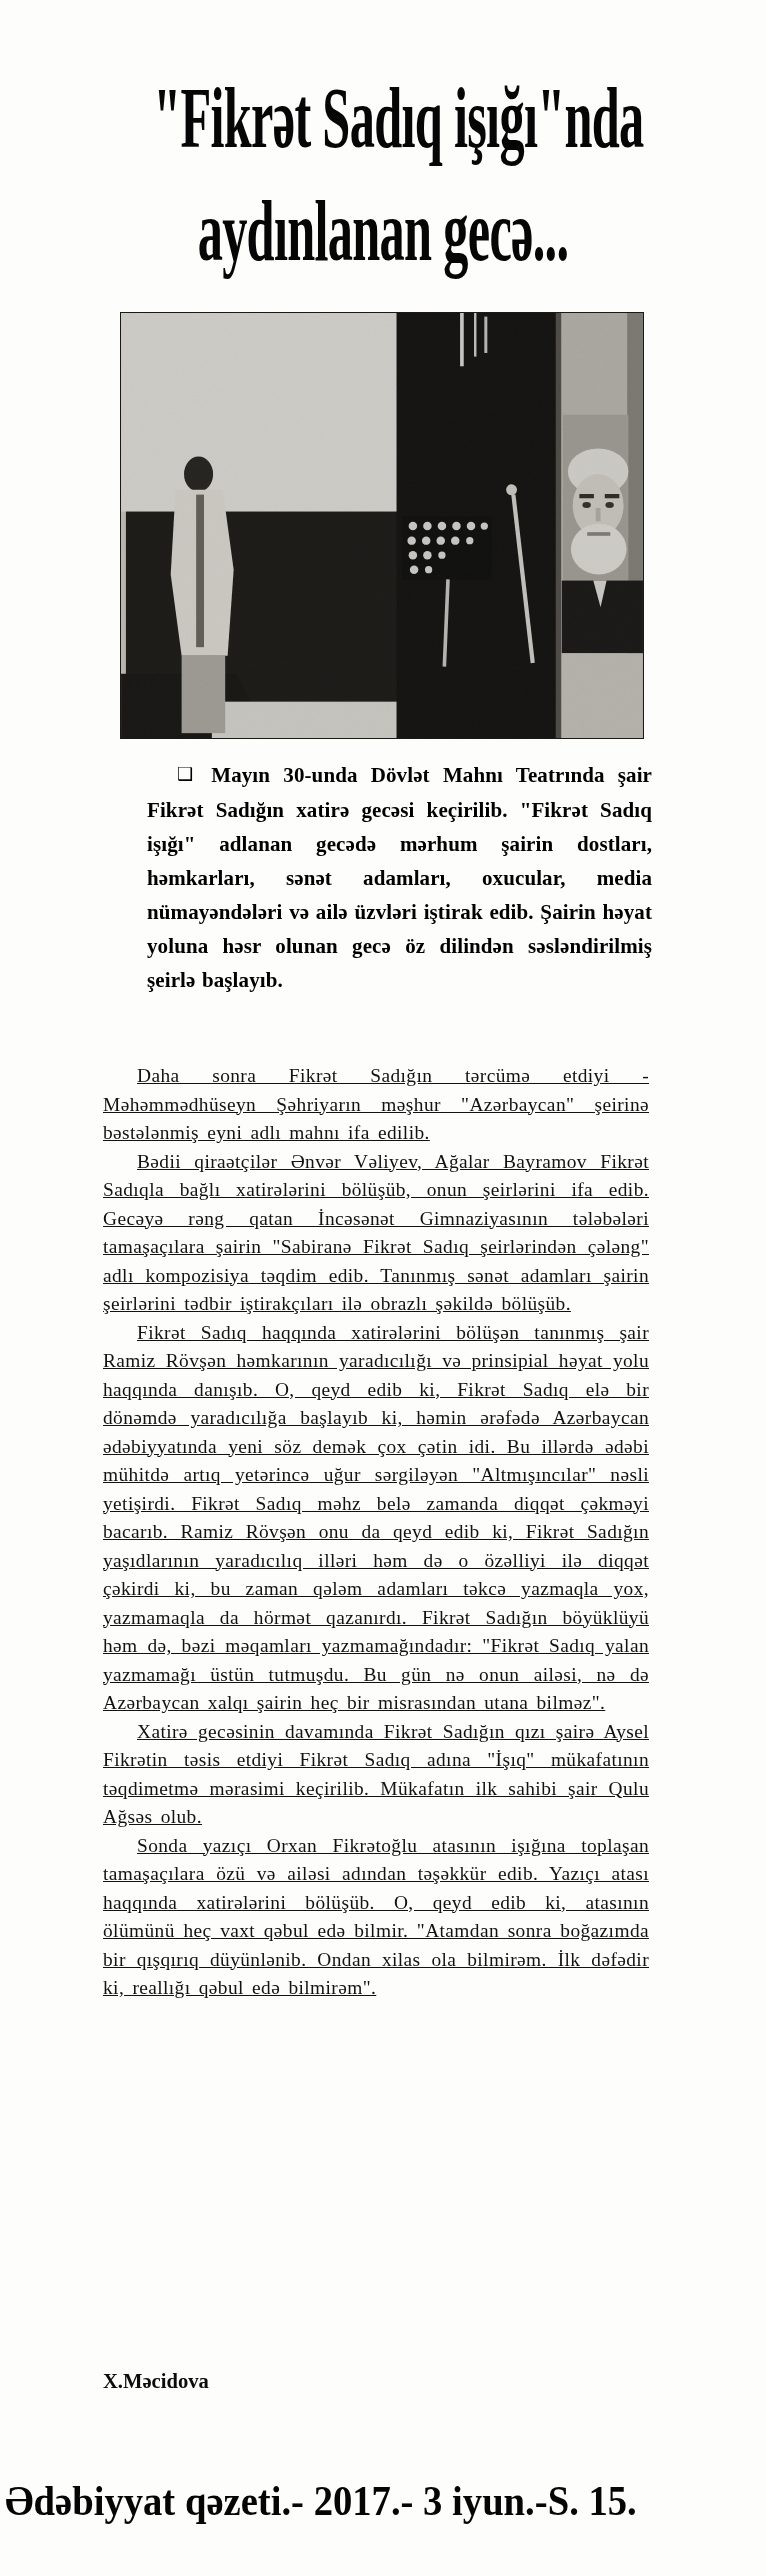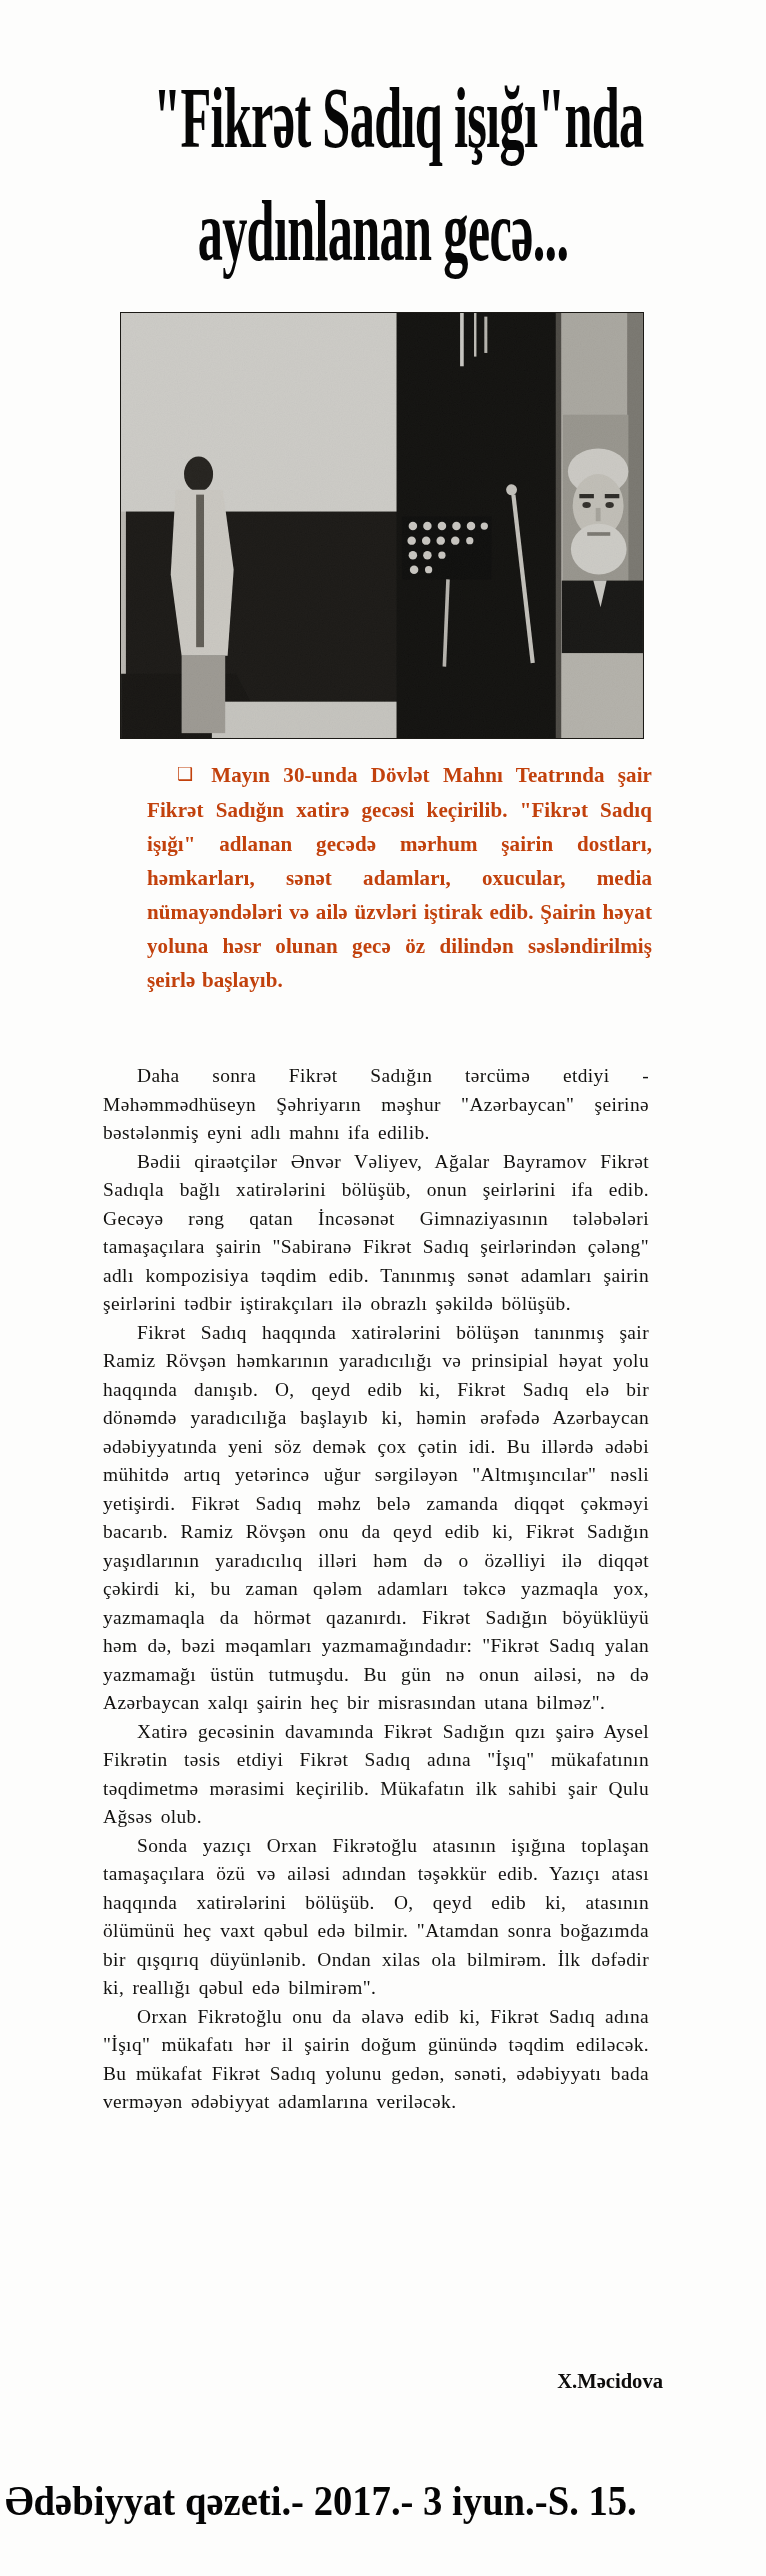--- a/index.html
+++ b/index.html
@@ -25,37 +25,38 @@
   .photo{
     position:absolute;left:120px;top:312px;width:522px;height:425px;
     border:1.2px solid #1b1915;box-sizing:content-box;background:#e3e0da;
   }
   .photo svg{display:block;}
   .lead{
     position:absolute;left:147px;top:758px;width:505px;
     font-weight:bold;font-size:21px;line-height:34px;
     text-align:justify;text-indent:30px;
     letter-spacing:0.1px;word-spacing:1.2px;
-    margin:0;color:#c2410c;
+    margin:0;color:#000000;
   }
   .lead .bullet{
     display:inline-block;text-indent:0;
     font-size:18px;margin-right:18px;position:relative;top:-1.8px;
     font-weight:normal;
   }
   .bodycol{
     position:absolute;left:103px;top:1062px;width:546px;
     font-size:19.4px;line-height:28.5px;text-align:justify;
     letter-spacing:0.4px;word-spacing:3px;
     color:#131210;
+    text-decoration:underline;
   }
   .bodycol p{margin:0;text-indent:34px;}
   .signature{
     position:absolute;left:103px;top:2370px;width:560px;
-    text-align:right;font-weight:bold;font-size:20.6px;
+    text-align:left;font-weight:bold;font-size:20.6px;
     color:#0d0c0b;
   }
   .citation{
     position:absolute;left:4.8px;top:2478px;
     font-weight:bold;font-size:42px;line-height:1.1;white-space:nowrap;
     transform:scaleX(0.92);transform-origin:0 0;
     color:#050505;
   }
 </style>
 </head>
@@ -141,21 +142,20 @@
   </div>
 
   <p class="lead"><span class="bullet">❑</span><span>Mayın 30-unda Dövlət Mahnı Teatrında şair Fikrət Sadığın xatirə gecəsi keçirilib. "Fikrət Sadıq işığı" adlanan gecədə mərhum şairin dostları, həmkarları, sənət adamları, oxucular, media nümayəndələri və ailə üzvləri iştirak edib. Şairin həyat yoluna həsr olunan gecə öz dilindən səsləndirilmiş şeirlə başlayıb.</span></p>
 
   <div class="bodycol">
     <p>Daha sonra Fikrət Sadığın tərcümə etdiyi - Məhəmmədhüseyn Şəhriyarın məşhur "Azərbaycan" şeirinə bəstələnmiş eyni adlı mahnı ifa edilib.</p>
     <p>Bədii qiraətçilər Ənvər Vəliyev, Ağalar Bayramov Fikrət Sadıqla bağlı xatirələrini bölüşüb, onun şeirlərini ifa edib. Gecəyə rəng qatan İncəsənət Gimnaziyasının tələbələri tamaşaçılara şairin "Sabiranə Fikrət Sadıq şeirlərindən çələng" adlı kompozisiya təqdim edib. Tanınmış sənət adamları şairin şeirlərini tədbir iştirakçıları ilə obrazlı şəkildə bölüşüb.</p>
     <p>Fikrət Sadıq haqqında xatirələrini bölüşən tanınmış şair Ramiz Rövşən həmkarının yaradıcılığı və prinsipial həyat yolu haqqında danışıb. O, qeyd edib ki, Fikrət Sadıq elə bir dönəmdə yaradıcılığa başlayıb ki, həmin ərəfədə Azərbaycan ədəbiyyatında yeni söz demək çox çətin idi. Bu illərdə ədəbi mühitdə artıq yetərincə uğur sərgiləyən "Altmışıncılar" nəsli yetişirdi. Fikrət Sadıq məhz belə zamanda diqqət çəkməyi bacarıb. Ramiz Rövşən onu da qeyd edib ki, Fikrət Sadığın yaşıdlarının yaradıcılıq illəri həm də o özəlliyi ilə diqqət çəkirdi ki, bu zaman qələm adamları təkcə yazmaqla yox, yazmamaqla da hörmət qazanırdı. Fikrət Sadığın böyüklüyü həm də, bəzi məqamları yazmamağındadır: "Fikrət Sadıq yalan yazmamağı üstün tutmuşdu. Bu gün nə onun ailəsi, nə də Azərbaycan xalqı şairin heç bir misrasından utana bilməz".</p>
     <p>Xatirə gecəsinin davamında Fikrət Sadığın qızı şairə Aysel Fikrətin təsis etdiyi Fikrət Sadıq adına "İşıq" mükafatının təqdimetmə mərasimi keçirilib. Mükafatın ilk sahibi şair Qulu Ağsəs olub.</p>
     <p>Sonda yazıçı Orxan Fikrətoğlu atasının işığına toplaşan tamaşaçılara özü və ailəsi adından təşəkkür edib. Yazıçı atası haqqında xatirələrini bölüşüb. O, qeyd edib ki, atasının ölümünü heç vaxt qəbul edə bilmir. "Atamdan sonra boğazımda bir qışqırıq düyünlənib. Ondan xilas ola bilmirəm. İlk dəfədir ki, reallığı qəbul edə bilmirəm".</p>
-    <p>Orxan Fikrətoğlu onu da əlavə edib ki, Fikrət Sadıq adına "İşıq" mükafatı hər il şairin doğum günündə təqdim ediləcək. Bu mükafat Fikrət Sadıq yolunu gedən, sənəti, ədəbiyyatı bada verməyən ədəbiyyat adamlarına veriləcək.</p>
   </div>
 
   <div class="signature">X.Məcidova</div>
 
   <div class="citation">Ədəbiyyat qəzeti.- 2017.- 3 iyun.-S. 15.</div>
 
 </div>
 
 
 </body></html>

